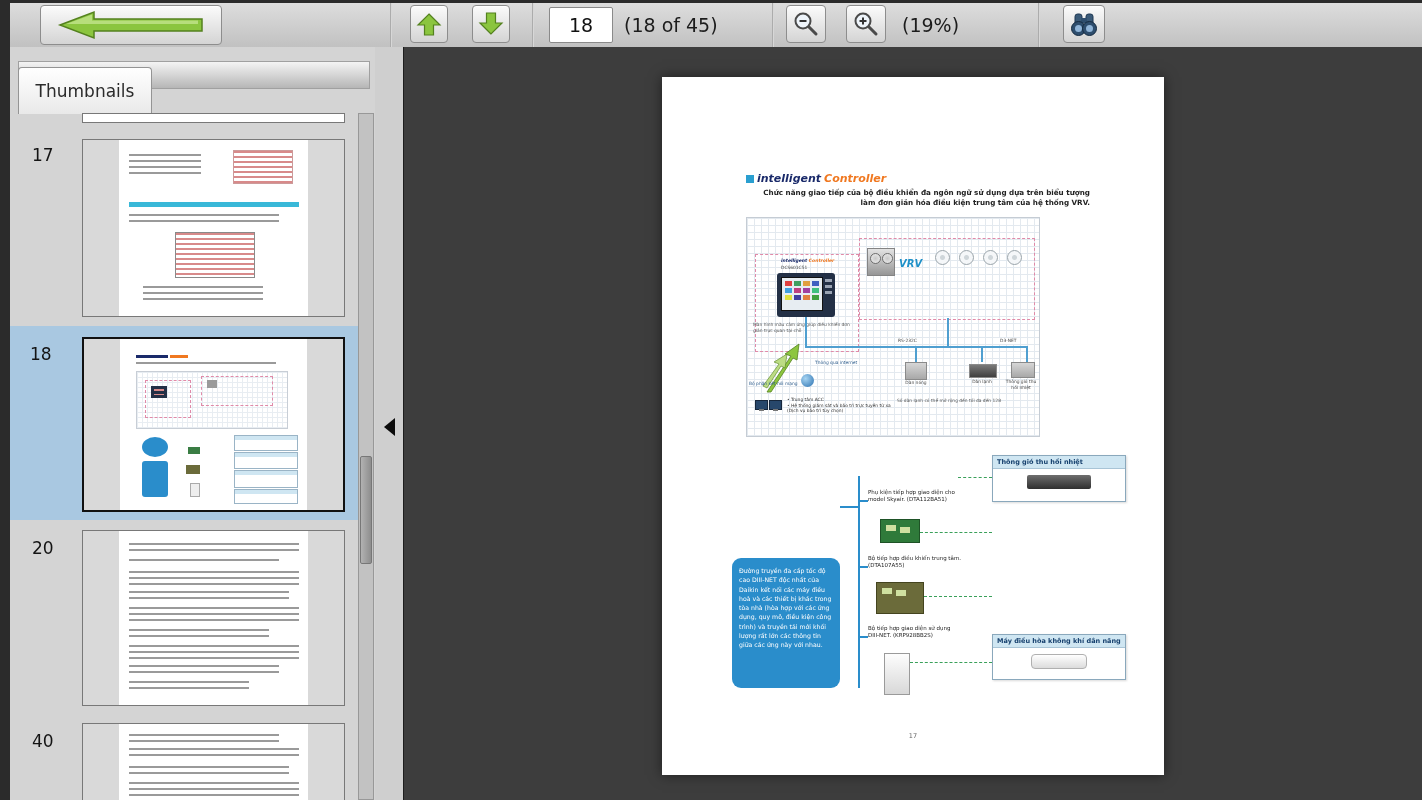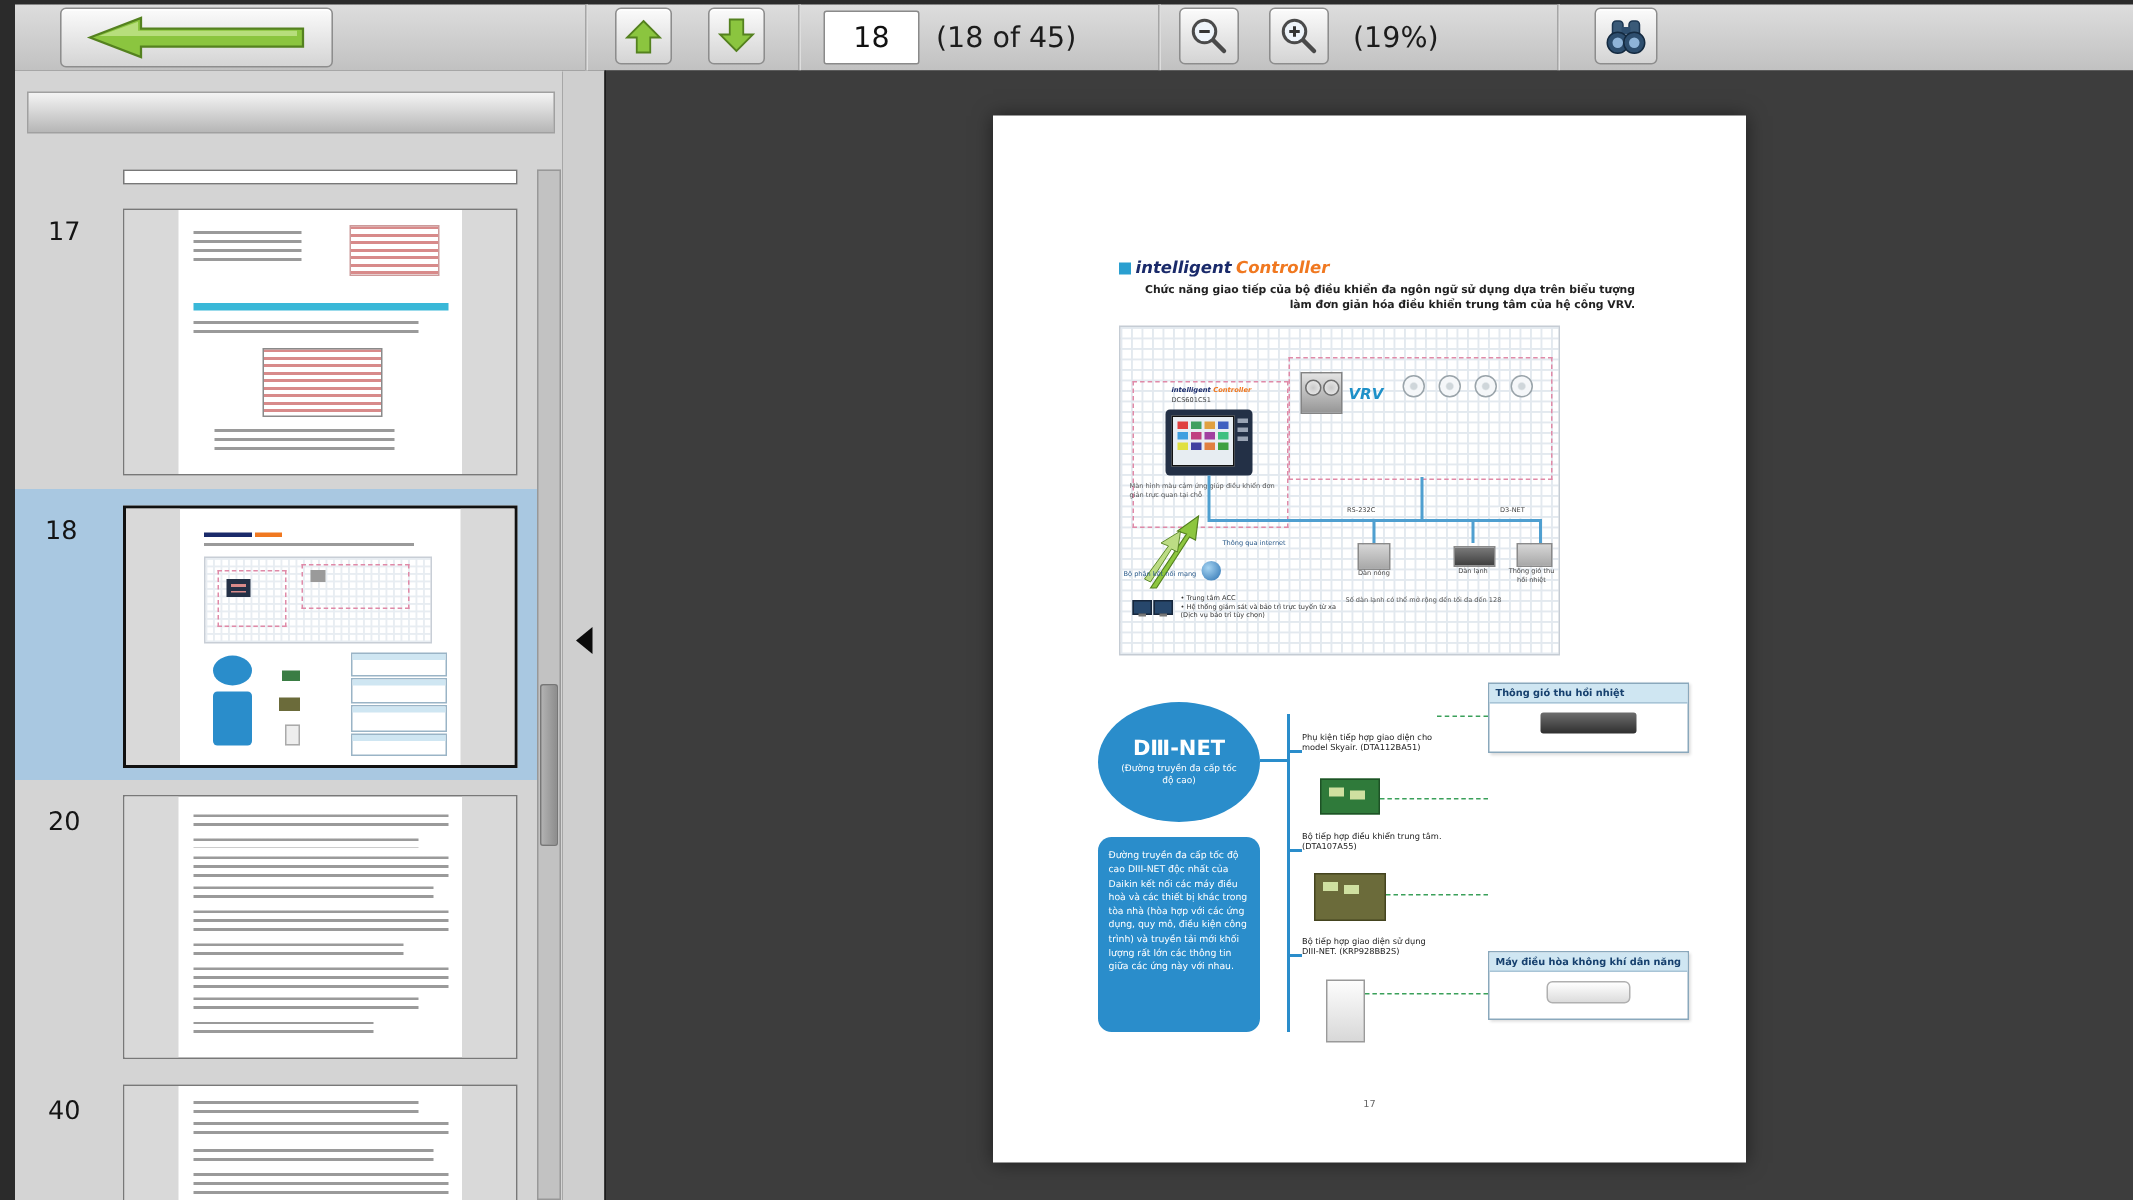--- a/index.html
+++ b/index.html
@@ -152,20 +152,21 @@
         <circle cx="9.5" cy="17.5" r="7" fill="#2e4e6e" stroke="#142a40" stroke-width="1"></circle>
         <circle cx="20.5" cy="17.5" r="7" fill="#2e4e6e" stroke="#142a40" stroke-width="1"></circle>
         <circle cx="9.5" cy="17.5" r="3.5" fill="#8fb4d8"></circle>
         <circle cx="20.5" cy="17.5" r="3.5" fill="#8fb4d8"></circle>
       </svg>
     </button>
   </div>
 
   <div class="sidebar">
     <div class="tabstrip"></div>
+    <div class="tab">Thumbnails</div>
 
     <div class="mini" style="top:66px;height:10px;"></div>
 
     <span class="pnum" style="left:22px;top:98px;">17</span>
     <div class="mini" style="top:92px;height:178px;">
       <div class="gcol gl"></div>
         <div class="gcol gr"></div>
       <div class="par" style="left:46px;top:14px;width:72px;height:20px;"></div>
       <div class="parr" style="left:150px;top:10px;width:58px;height:32px;border:1px solid #cc9a9a;"></div>
       <div style="position:absolute;left:46px;top:62px;width:170px;height:5px;background:#39b8d8;"></div>
@@ -245,21 +246,21 @@
   <div class="main">
     <div class="page">
 
       <div class="brand">
         <span class="bsq"></span>
         <span class="b1">intelligent</span>
         <span class="b2">Controller</span>
       </div>
       <div class="intro">
         <div>Chức năng giao tiếp của bộ điều khiển đa ngôn ngữ sử dụng dựa trên biểu tượng</div>
-        <div>làm đơn giản hóa điều khiển trung tâm của hệ công VRV.</div>
+        <div>làm đơn giản hóa điều kiện trung tâm của hệ thống VRV.</div>
       </div>
 
       <div class="diag">
         <div class="pinkbox" style="left:8px;top:36px;width:102px;height:96px;"></div>
         <div class="dlab" style="left:34px;top:40px;font-size:4.5px;font-style:italic;font-weight:bold;">
           <span style="color:#1a2a6a">intelligent</span>
           <span style="color:#f07820">Controller</span>
         </div>
         <div class="dlab" style="left:34px;top:47px;">DCS601C51</div>
         <div class="ctrl">
@@ -309,24 +310,20 @@
         <div class="dlab" style="left:2px;top:163px;width:56px;color:#2a5a8a;">Bộ phận kết nối mạng</div>
         <div class="pc" style="left:8px;top:182px;"></div>
         <div class="pc" style="left:22px;top:182px;"></div>
         <div class="dlab" style="left:40px;top:179px;width:104px;color:#333;">
           <div>• Trung tâm ACC</div>
           <div>• Hệ thống giám sát và bảo trì trực tuyến từ xa</div>
           <div>(Dịch vụ bảo trì tùy chọn)</div>
         </div>
       </div>
 
-      <div class="dcircle">
-        <div class="dname">DⅢ-NET</div>
-        <div class="dsub">(Đường truyền đa cấp tốc độ cao)</div>
-      </div>
       <div class="dpara">Đường truyền đa cấp tốc độ cao DIII-NET độc nhất của Daikin kết nối các máy điều hoà và các thiết bị khác trong tòa nhà (hòa hợp với các ứng dụng, quy mô, điều kiện công trình) và truyền tải mới khối lượng rất lớn các thông tin giữa các ứng này với nhau.</div>
 
       <div class="trunk" style="left:178px;top:429px;width:18px;height:2px;"></div>
       <div class="trunk" style="left:196px;top:399px;width:2px;height:212px;"></div>
       <div class="trunk" style="left:198px;top:423px;width:8px;height:2px;"></div>
       <div class="trunk" style="left:198px;top:489px;width:8px;height:2px;"></div>
       <div class="trunk" style="left:198px;top:559px;width:8px;height:2px;"></div>
 
       <div class="alab" style="top:412px;">Phụ kiện tiếp hợp giao diện cho model Skyair. (DTA112BA51)</div>
       <div class="pcb1">

